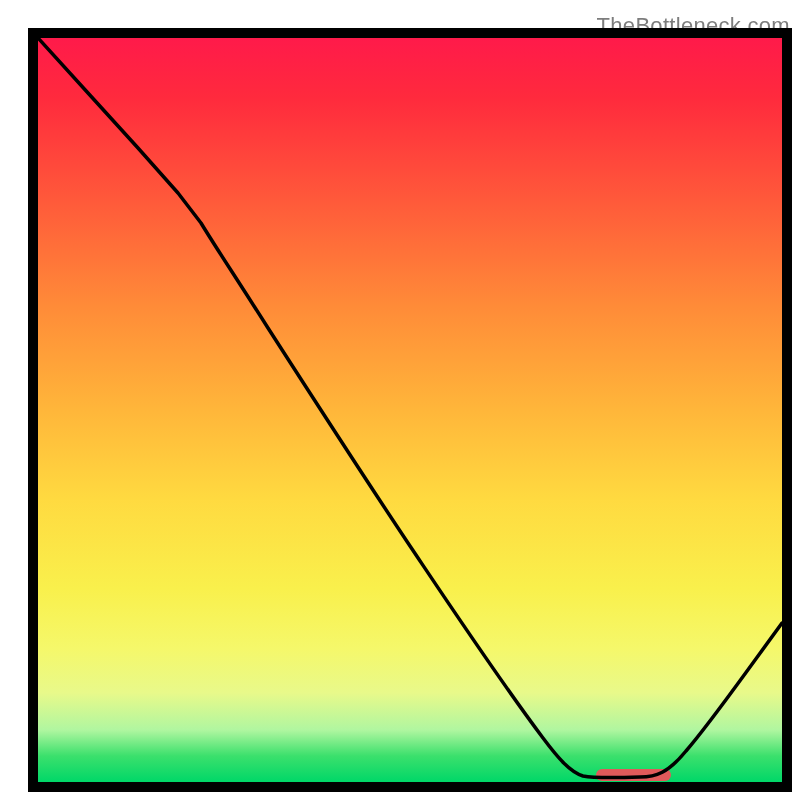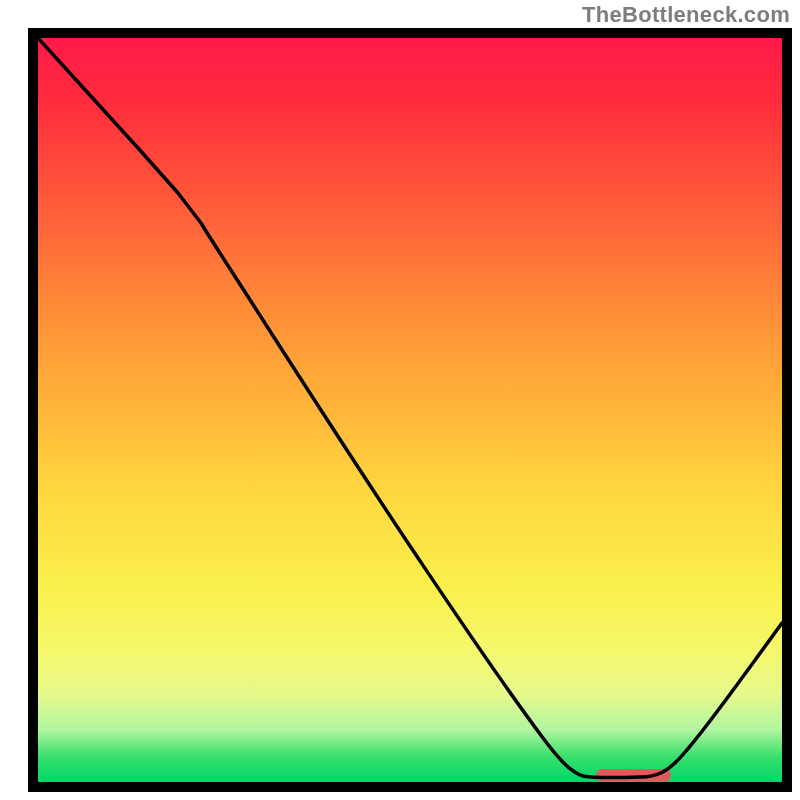--- a/index.html
+++ b/index.html
@@ -9,25 +9,25 @@
     background: #ffffff;
   }
   .stage {
     position: relative;
     width: 800px;
     height: 800px;
     overflow: hidden;
   }
   .watermark {
     position: absolute;
-    top: 2px;
+    top: 13px;
     right: 10px;
     color: #7d7d7d;
     font-size: 22px;
-    font-weight: 700;
+    font-weight: 400;
     letter-spacing: 0.3px;
   }
   
   .plot-frame {
     position: absolute;
     left: 28px;
     top: 28px;
     width: 744px;   
     height: 744px;  
     border: 10px solid #000;

